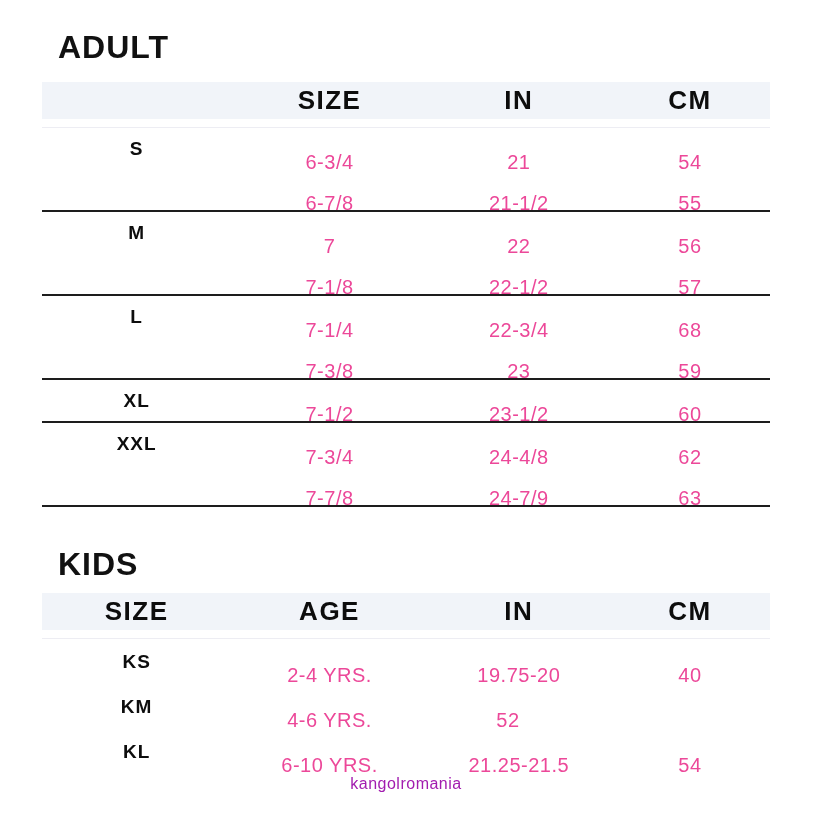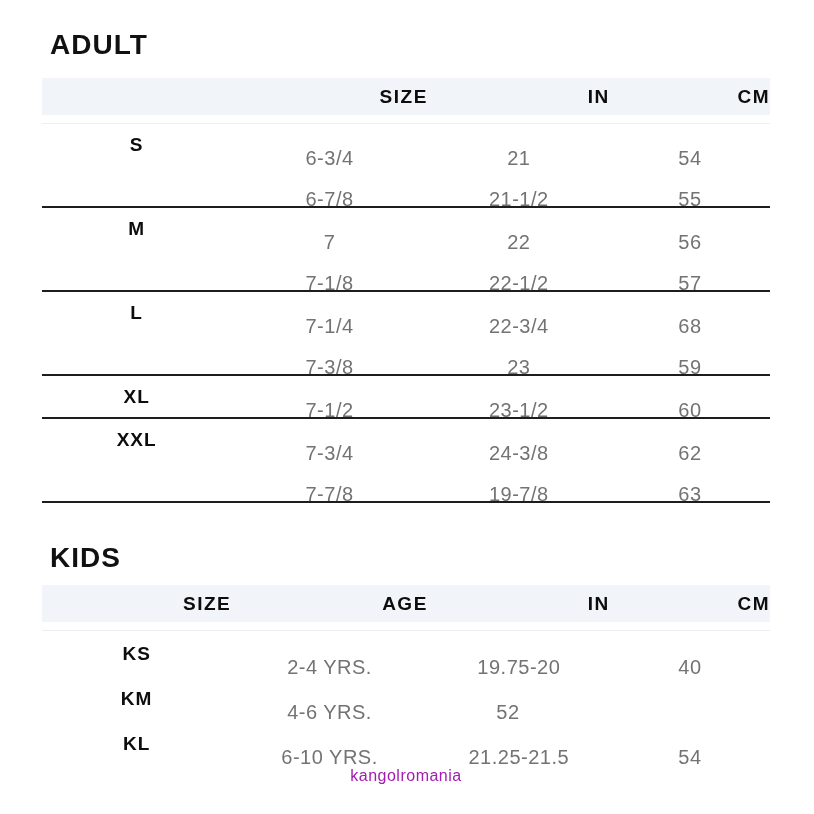--- a/index.html
+++ b/index.html
@@ -7,42 +7,42 @@
   body {
     width: 814px;
     height: 814px;
     font-family: "Liberation Sans", sans-serif;
     color: #1c1c1c;
     overflow: hidden;
   }
   .page { padding: 0 44px 0 42px; }
 
   .section-title {
-    font-size: 28px;
+    font-size: 32px;
     font-weight: 800;
     letter-spacing: 1px;
     color: #111;
-    margin-left: 8px;
+    margin-left: 16px;
     line-height: 1;
   }
   .section-title.adult { padding-top: 31px; margin-bottom: 19px; }
   .section-title.kids  { padding-top: 41px; margin-bottom: 13px; }
 
   .thead {
     display: flex;
     align-items: center;
     height: 37px;
     background: #f1f4f9;
   }
   .th {
-    font-size: 19px;
+    font-size: 26px;
     font-weight: 700;
     letter-spacing: 1.5px;
     color: #0d0d0d;
-    text-align: right;
+    text-align: center;
   }
   .subline {
     margin-top: 8px;
     border-top: 1px solid #ededf3;
   }
 
   .row {
     display: flex;
     align-items: center;
     height: 41px;
@@ -52,21 +52,21 @@
   .cell { text-align: center; }
   .c1 { width: 26%; }
   .c2 { width: 27%; }
   .c3 { width: 25%; }
   .c4 { width: 22%; }
 
   .val {
     font-size: 20px;
     font-weight: 300;
     letter-spacing: 0.5px;
-    color: #737373;
+    color: #ec4899;
     margin-top: 28px;
   }
   .label {
     font-size: 19px;
     font-weight: 700;
     letter-spacing: 1px;
     color: #0d0d0d;
   }
 
   .group { border-bottom: 2.5px solid #1d1d1d; }
@@ -146,27 +146,27 @@
         <div class="cell c2 val">7-1/2</div>
         <div class="cell c3 val">23-1/2</div>
         <div class="cell c4 val">60</div>
       </div>
     </div>
 
     <div class="group">
       <div class="row">
         <div class="cell c1 label">XXL</div>
         <div class="cell c2 val">7-3/4</div>
-        <div class="cell c3 val">24-3/8</div>
+        <div class="cell c3 val">24-4/8</div>
         <div class="cell c4 val">62</div>
       </div>
       <div class="row">
         <div class="cell c1 label"></div>
         <div class="cell c2 val">7-7/8</div>
-        <div class="cell c3 val">19-7/8</div>
+        <div class="cell c3 val">24-7/9</div>
         <div class="cell c4 val">63</div>
       </div>
     </div>
   </div>
 
   <h2 class="section-title kids">KIDS</h2>
 
   <div>
     <div class="thead">
       <div class="th c1">SIZE</div>

